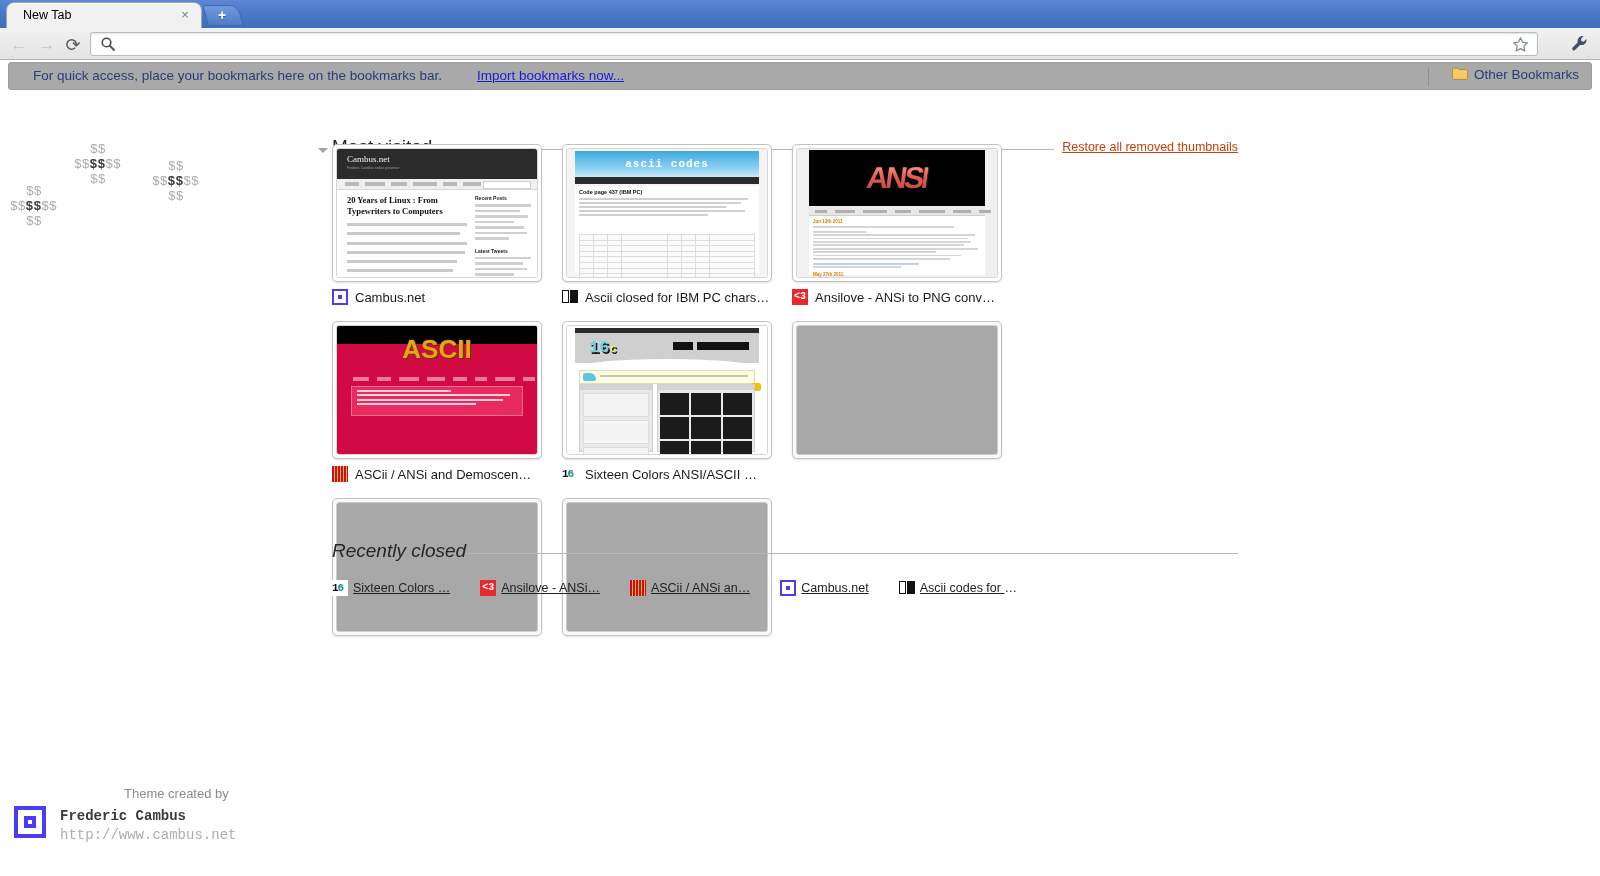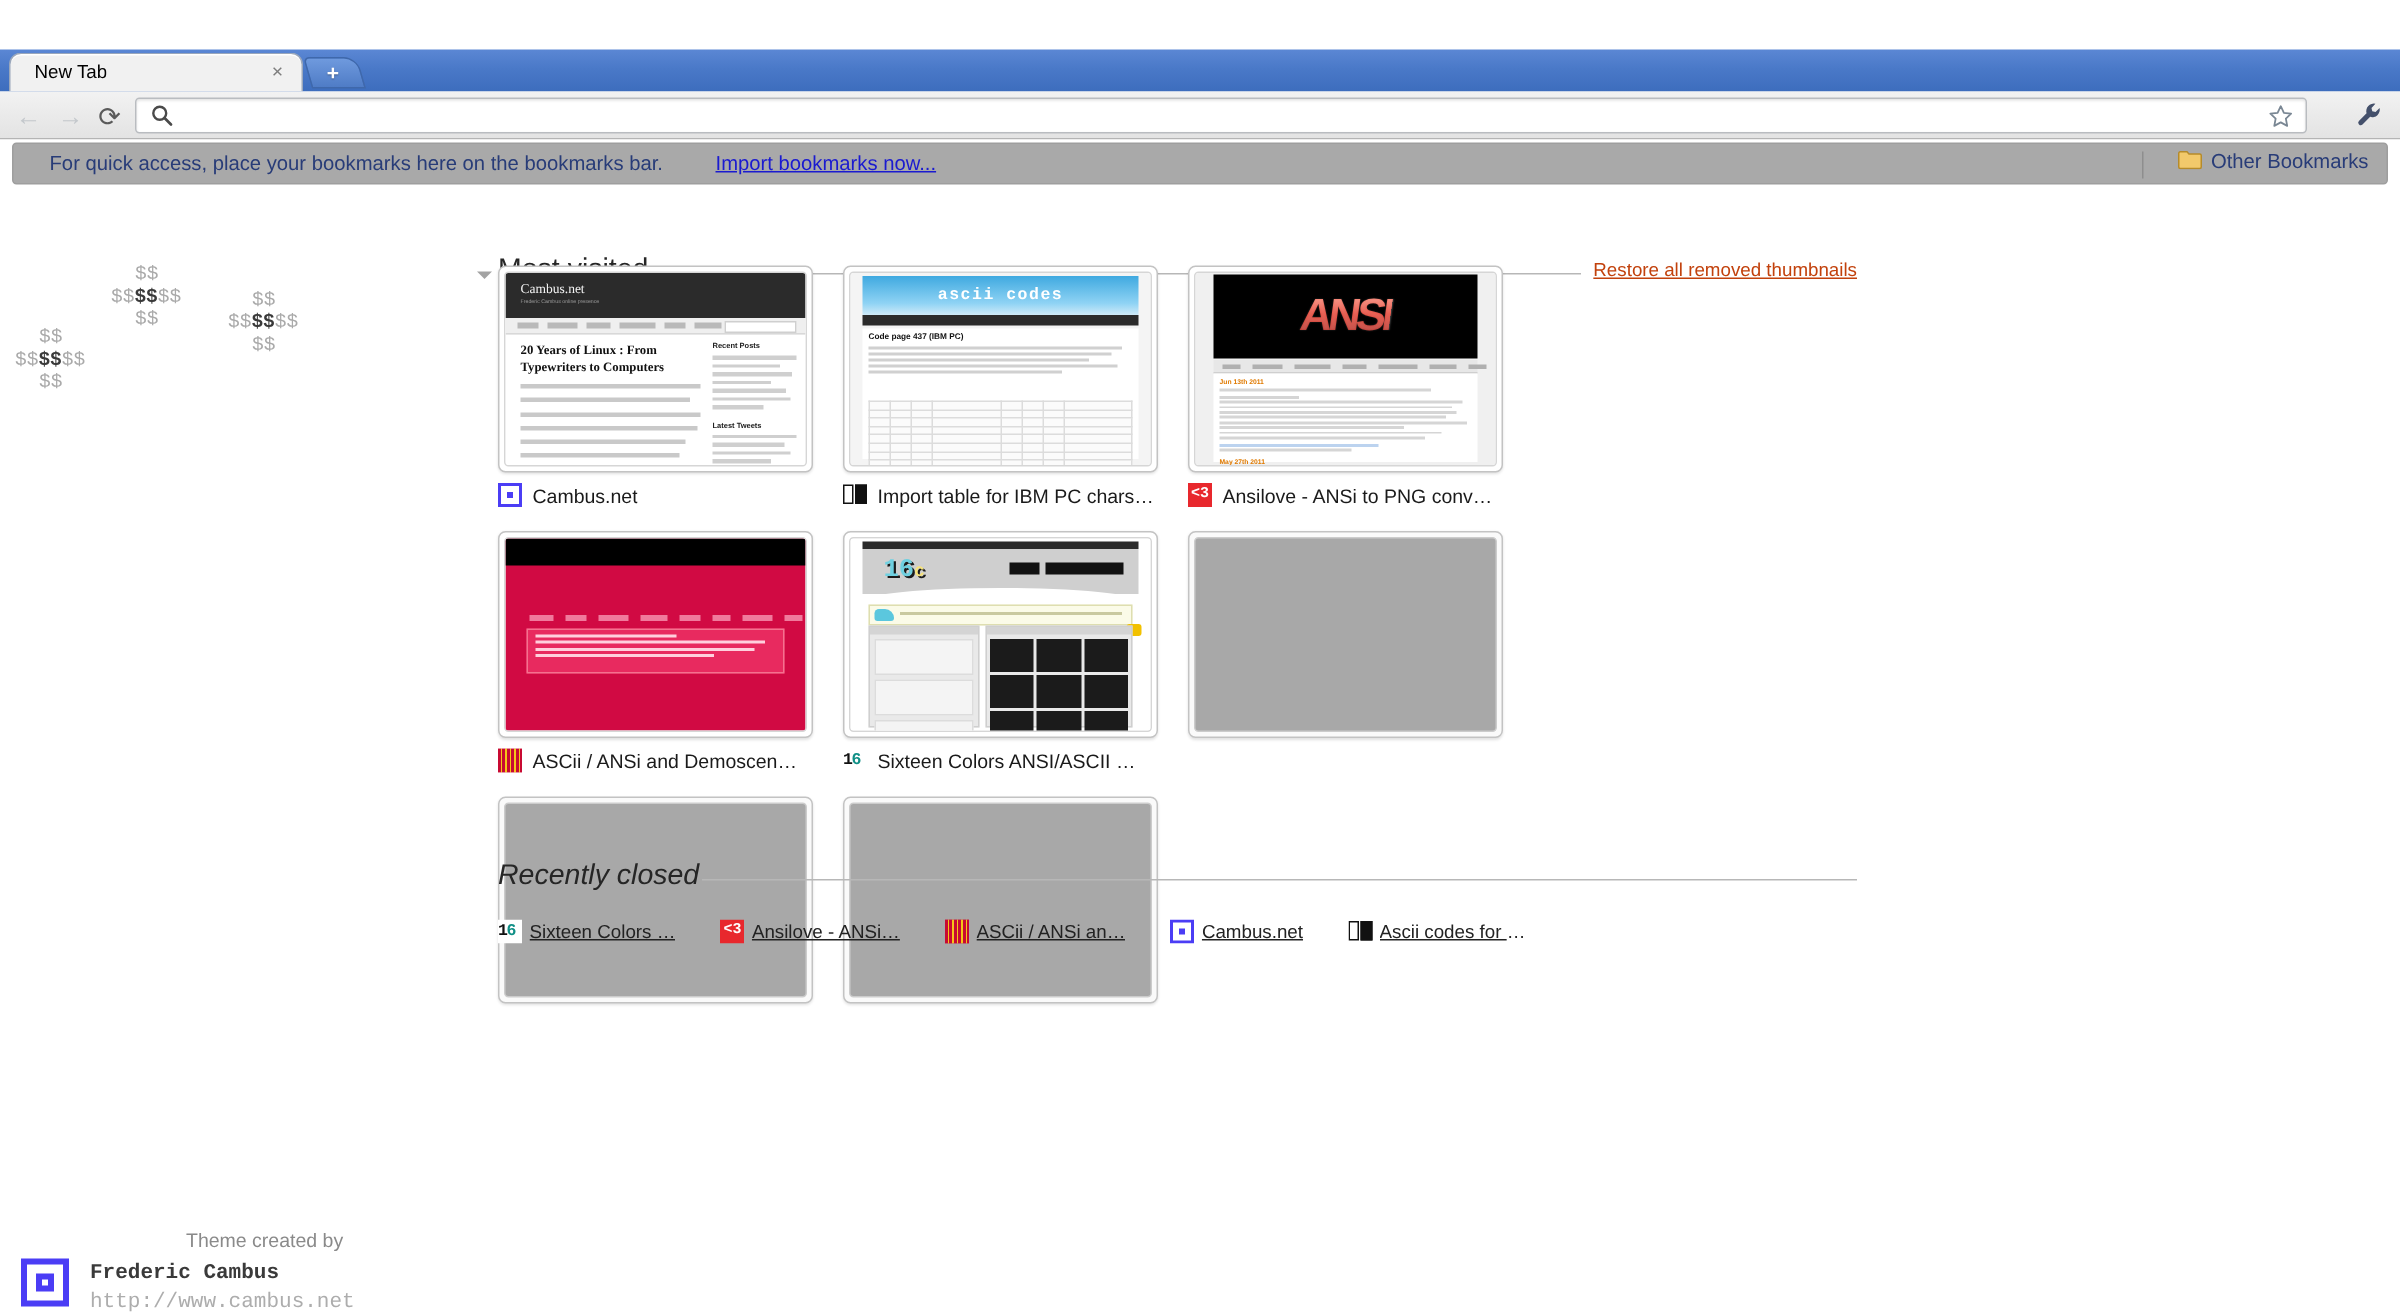--- a/index.html
+++ b/index.html
@@ -7,21 +7,21 @@
   }
   body {
     width: 1600px; height: 876px;
     overflow: hidden;
     background: #ffffff;
     font-family: "Liberation Sans", sans-serif;
     -webkit-font-smoothing: antialiased;
   }
 
   
-  .window { position: relative; width: 1600px; height: 657px; margin-top: 33px; }
+  .window { position: relative; width: 1600px; height: 657px; }
 
   .titlebar {
     position: absolute; top: 0; left: 0; width: 1600px; height: 28px;
     background: linear-gradient(to bottom, #5b87d4 0%, #4a79c8 45%, #3d6dbd 100%);
     overflow: hidden;
   }
   .tabstrip { position: absolute; top: 0; left: 0; height: 28px; }
 
   .tab {
     position: absolute; left: 6px; top: 2px;
@@ -623,21 +623,21 @@
                       </tr>
 
                 </tbody>
                   </table>
               </div>
             </div>
           </div>
         </div>
         <div class="tile-label">
           <span class="fav fav-ascii"></span>
-          <span class="txt">Import table for IBM PC chars…</span>
+          <span class="txt">Ascii closed for IBM PC chars…</span>
         </div>
       </div>
 
       <div class="tile">
         <div class="thumb-shell">
           <div class="thumb-img">
             <div class="mini m-ansi">
               <div class="hero">
                   <div class="logo">ANSI</div>
                 </div>
@@ -674,20 +674,21 @@
           <span class="fav fav-ansilove">&lt;3</span>
           <span class="txt">Ansilove - ANSi to PNG conv…</span>
         </div>
       </div>
 
       <div class="tile">
         <div class="thumb-shell">
           <div class="thumb-img">
             <div class="mini m-demo">
               <div class="top"></div>
+              <div class="logo">ASCII</div>
               <div class="nav">
                 <i style="left:4px;width:16px;"></i>
                   <i style="left:28px;width:14px;"></i>
                 <i style="left:50px;width:20px;"></i>
                   <i style="left:78px;width:18px;"></i>
                 <i style="left:104px;width:14px;"></i>
                   <i style="left:126px;width:12px;"></i>
                 <i style="left:146px;width:20px;"></i>
                   <i style="left:174px;width:12px;"></i>
               </div>

